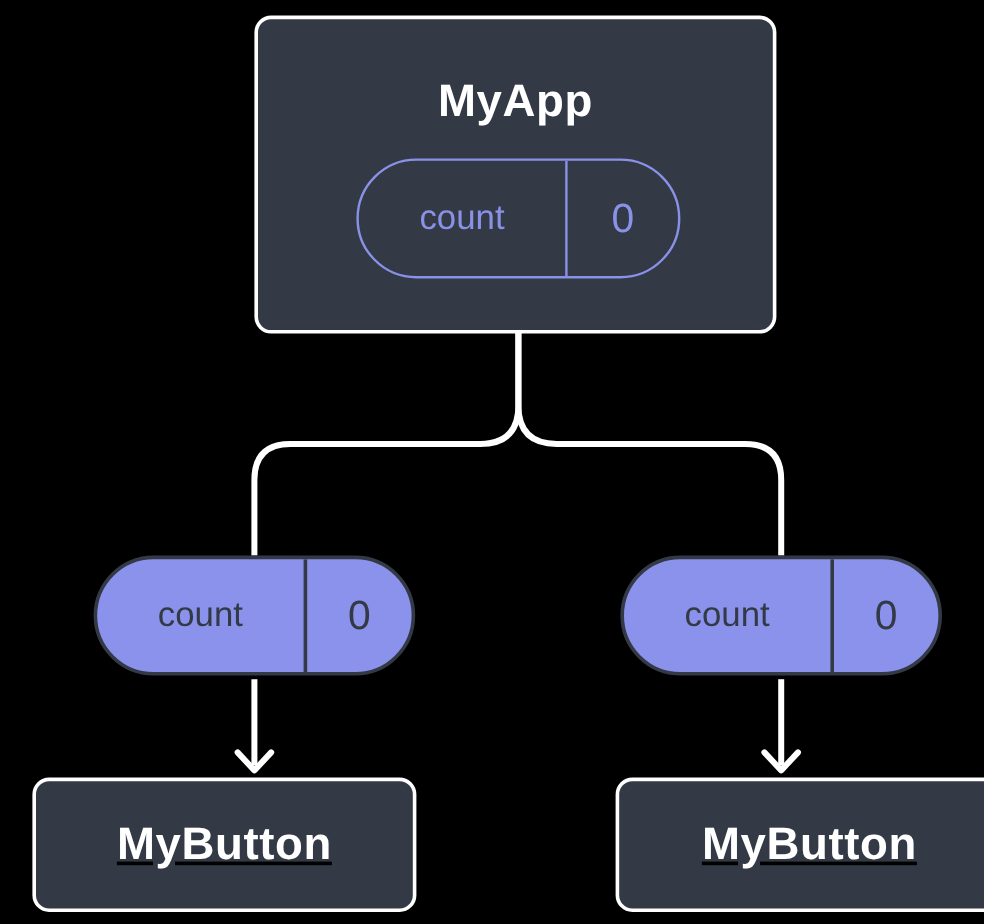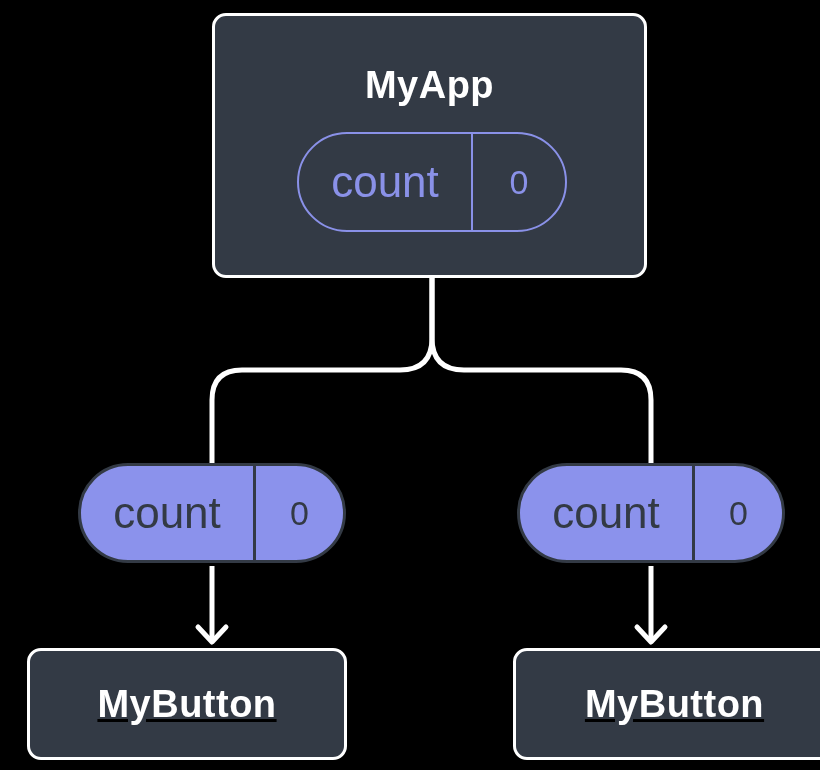--- a/index.html
+++ b/index.html
@@ -67,21 +67,21 @@
   }
   .pill-filled .pill-divider { background: var(--pill-dark, #333a45); width: 3px; }
   .pill-filled-left  { left: 59px;  top: 463px; }
   .pill-filled-right { left: 498px; top: 463px; }
 
   .pill-name {
     flex: 0 0 172px;
     display: flex;
     align-items: center;
     justify-content: center;
-    font-size: 44px;
+    font-size: 29px;
   }
   .pill-value {
     flex: 1;
     display: flex;
     align-items: center;
     justify-content: center;
     font-size: 34px;
   }
   .pill-divider { flex: 0 0 auto; }
 

